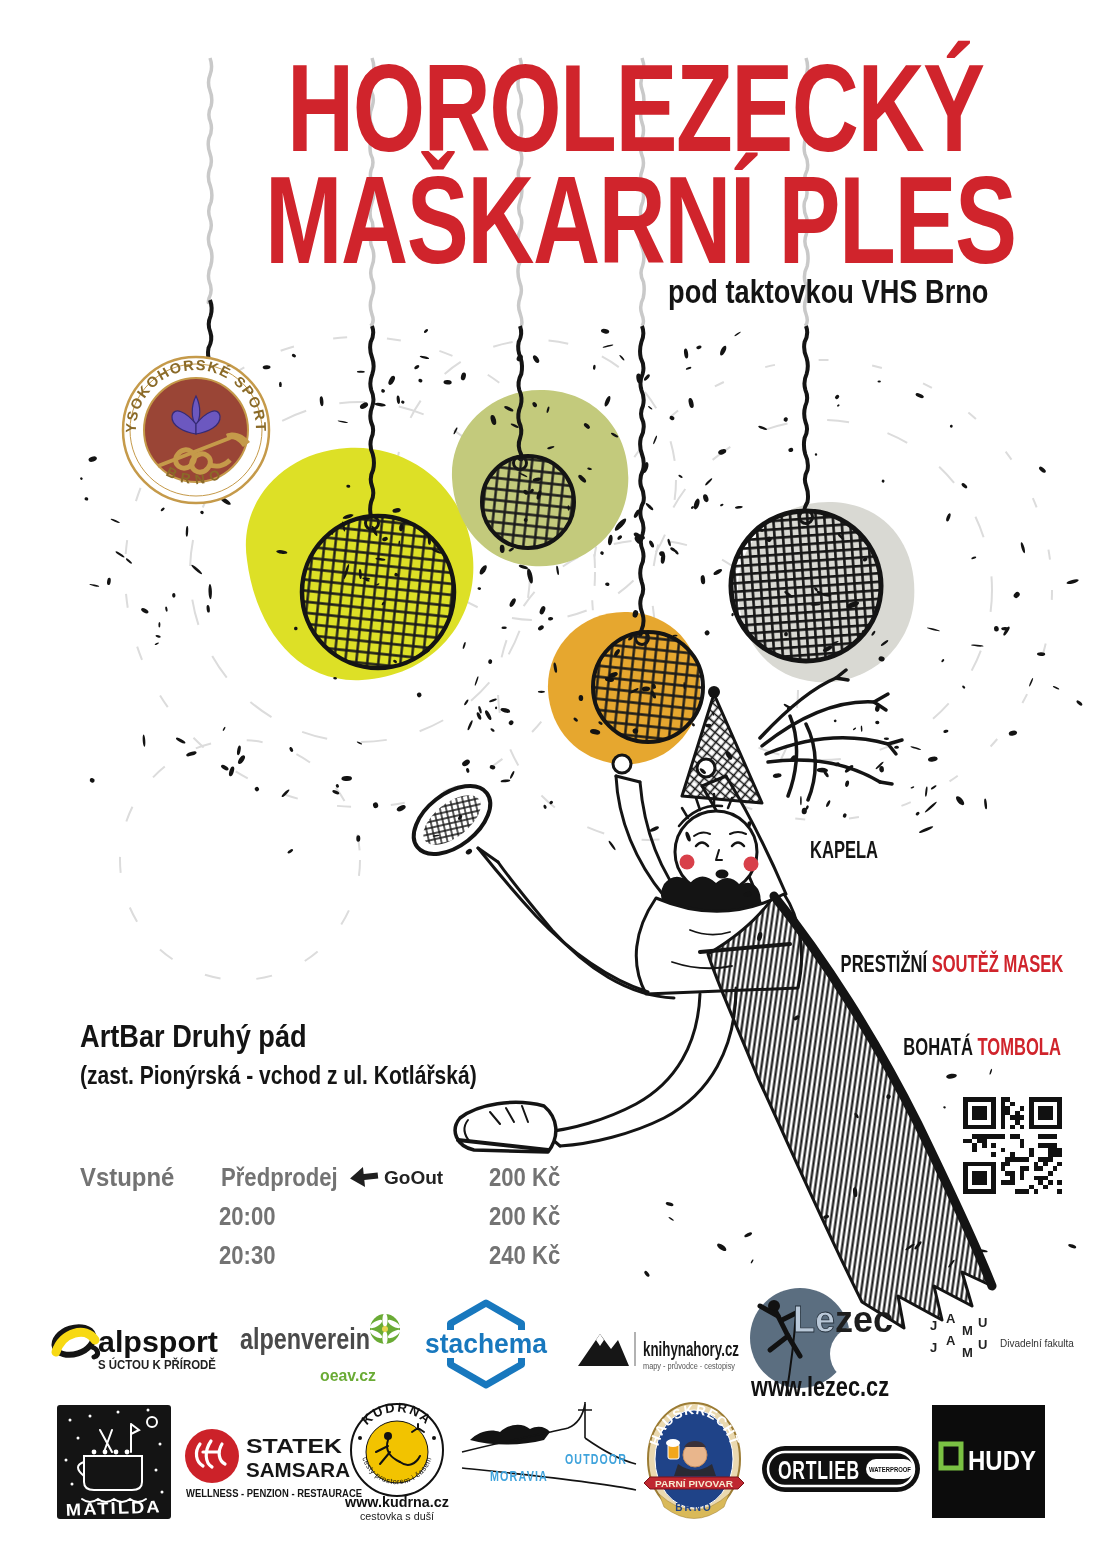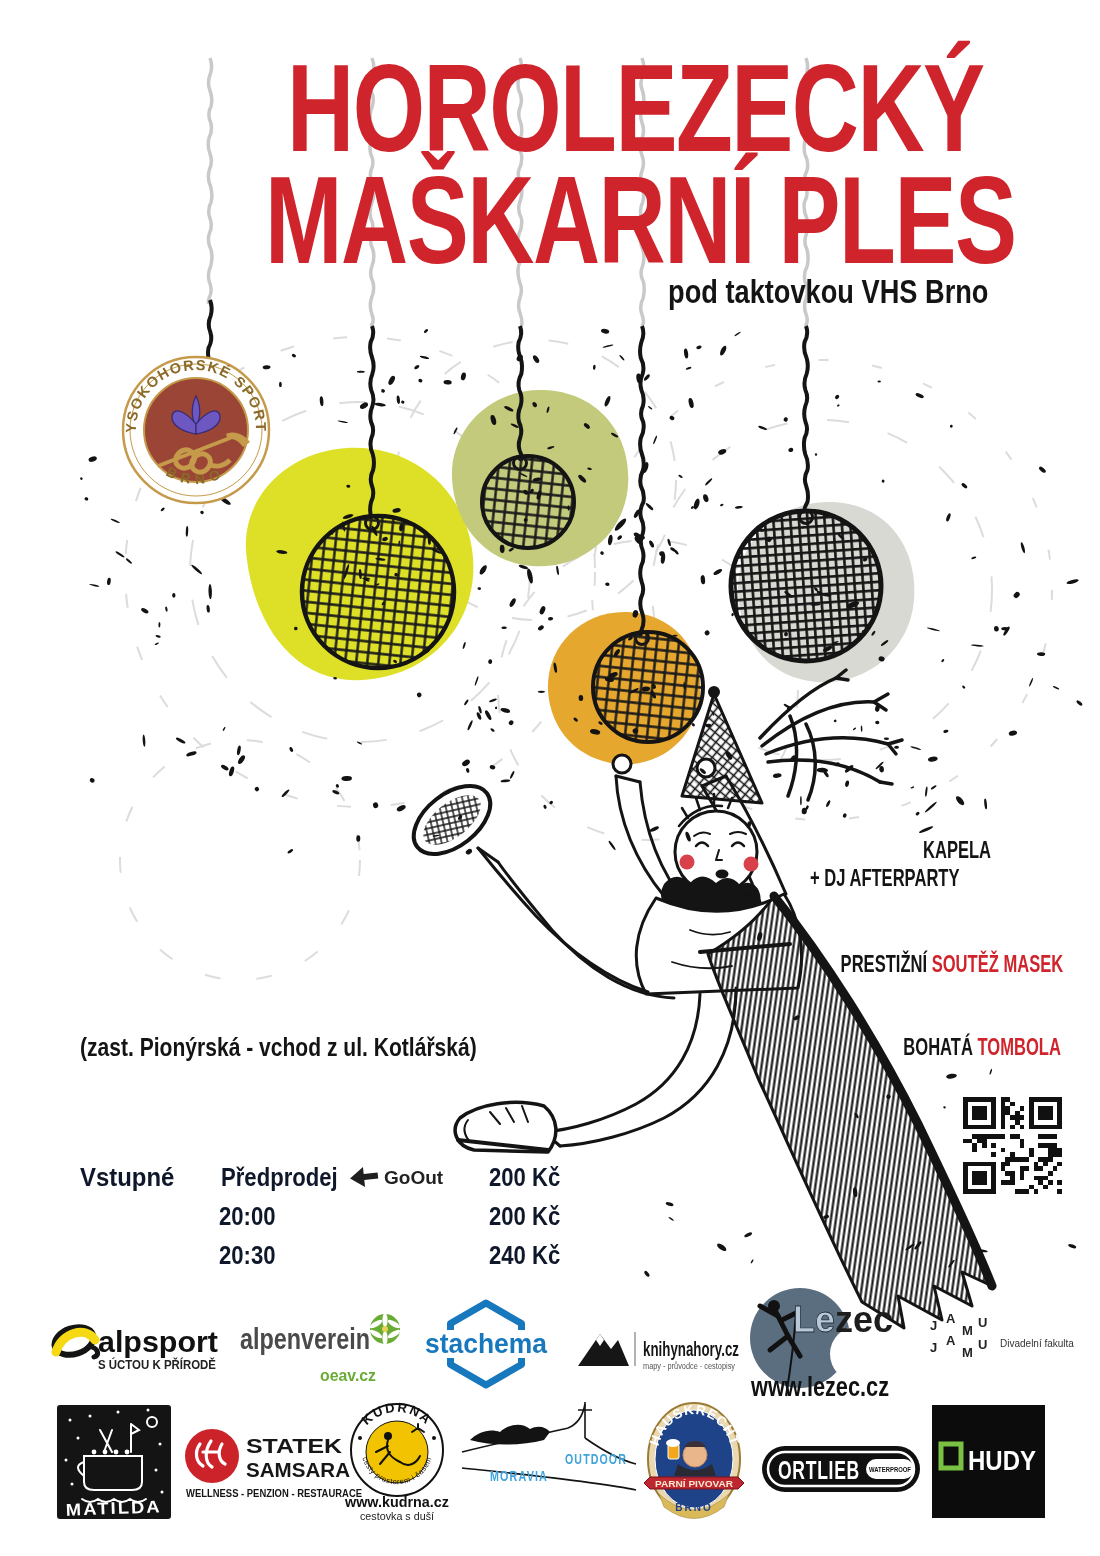--- a/index.html
+++ b/index.html
@@ -10,23 +10,23 @@
   .cond{display:inline-block;white-space:nowrap;transform-origin:left center;}
   .cc{transform-origin:center center;}
   .cr{transform-origin:right center;}
   .red{color:#d0242c;}
   .titles{position:absolute;left:140px;top:52px;width:990px;text-align:center;z-index:2;
           color:#d0242c;font-weight:bold;}
   .t1,.t2{font-size:124px;line-height:112px;letter-spacing:-2px;}
   .subtitle{position:absolute;right:112px;top:272px;z-index:2;font-weight:bold;font-size:34px;color:#141414;text-align:center;}
   .dateblock{position:absolute;left:80px;top:882px;z-index:2;font-weight:bold;font-size:48px;line-height:53px;color:#d0242c;}
   .venueblock{position:absolute;left:80px;top:1016px;z-index:2;font-weight:bold;font-size:32px;line-height:40px;color:#141414;}
-  .venuenote{font-size:26px;line-height:34px;margin-top:14px;}
+  .venuenote{font-size:26px;line-height:34px;margin-top:2px;}
   .pricing{position:absolute;left:80px;top:1160px;width:540px;height:120px;z-index:2;
-           font-weight:bold;font-size:26px;color:#0f172a;}
+           font-weight:bold;font-size:26px;color:#737373;}
   .pricing .cell{position:absolute;white-space:nowrap;}
   .program{z-index:2;font-weight:bold;font-size:23px;color:#141414;text-align:right;}
   .kapela{position:absolute;left:810px;top:836px;line-height:28px;}
   .contest{position:absolute;right:37px;top:951px;text-align:right;}
   .tombola{position:absolute;right:39px;top:1017px;text-align:right;margin-top:17px;}
   #deco{position:absolute;left:0;top:0;z-index:1;}
   #badge{position:absolute;left:120px;top:354px;z-index:2;}
   #qr{position:absolute;left:963px;top:1097px;z-index:2;}
   #sponsors{position:absolute;left:0;top:1270px;z-index:2;}
 </style>
@@ -524,40 +524,40 @@
   <div class="titles">
     <div class="t1"><span class="cond cc" style="transform:scaleX(.75)">HOROLEZECKÝ</span></div>
     <div class="t2"><span class="cond cc" style="transform:scaleX(.75)">MAŠKARNÍ PLES</span></div>
   </div>
   <div class="subtitle">
     <span class="cond cr" style="transform:scaleX(.8)">pod taktovkou VHS Brno</span>
   </div>
 
 
   <div class="venueblock">
+    <div><span class="cond" style="transform:scaleX(.85)">ArtBar Druhý pád</span></div>
     <div class="venuenote"><span class="cond" style="transform:scaleX(.81)">(zast. Pionýrská - vchod z ul. Kotlářská)</span></div>
   </div>
 
   <div class="pricing">
     <span class="cell" style="left:0;top:2px"><span class="cond" style="transform:scaleX(.92)">Vstupné</span></span>
     <span class="cell" style="left:141px;top:2px"><span class="cond" style="transform:scaleX(.85)">Předprodej</span></span>
     <svg class="cell" style="left:268px;top:2px" width="100" height="30" viewBox="0 0 100 30">
       <path d="M30,12 L16,12 L16,5 L2,15 L16,25 L16,18 L30,18 Z" fill="#1f1f1f" transform="rotate(-6 16 15)"></path>
       <text x="36" y="22" font-size="19" font-weight="bold" fill="#222">GoOut</text>
     </svg>
     <span class="cell" style="left:409px;top:2px"><span class="cond" style="transform:scaleX(.85)">200 Kč</span></span>
     <span class="cell" style="left:139px;top:41px"><span class="cond" style="transform:scaleX(.85)">20:00</span></span>
     <span class="cell" style="left:409px;top:41px"><span class="cond" style="transform:scaleX(.85)">200 Kč</span></span>
     <span class="cell" style="left:139px;top:80px"><span class="cond" style="transform:scaleX(.85)">20:30</span></span>
     <span class="cell" style="left:409px;top:80px"><span class="cond" style="transform:scaleX(.85)">240 Kč</span></span>
   </div>
 
   <div class="program kapela">
     <div><span class="cond" style="transform:scaleX(.72)">KAPELA</span></div>
-    <div><span class="cond" style="transform:scaleX(.72)">+ DJ AFTERPARTY</span></div>
   </div>
   <div class="program contest">
     <span class="cond cr" style="transform:scaleX(.72)">
       <span>PRESTIŽNÍ</span>
       <span class="red">SOUTĚŽ MASEK</span>
     </span>
   </div>
   <div class="program tombola">
     <span class="cond cr" style="transform:scaleX(.72)">
       <span>BOHATÁ</span>

